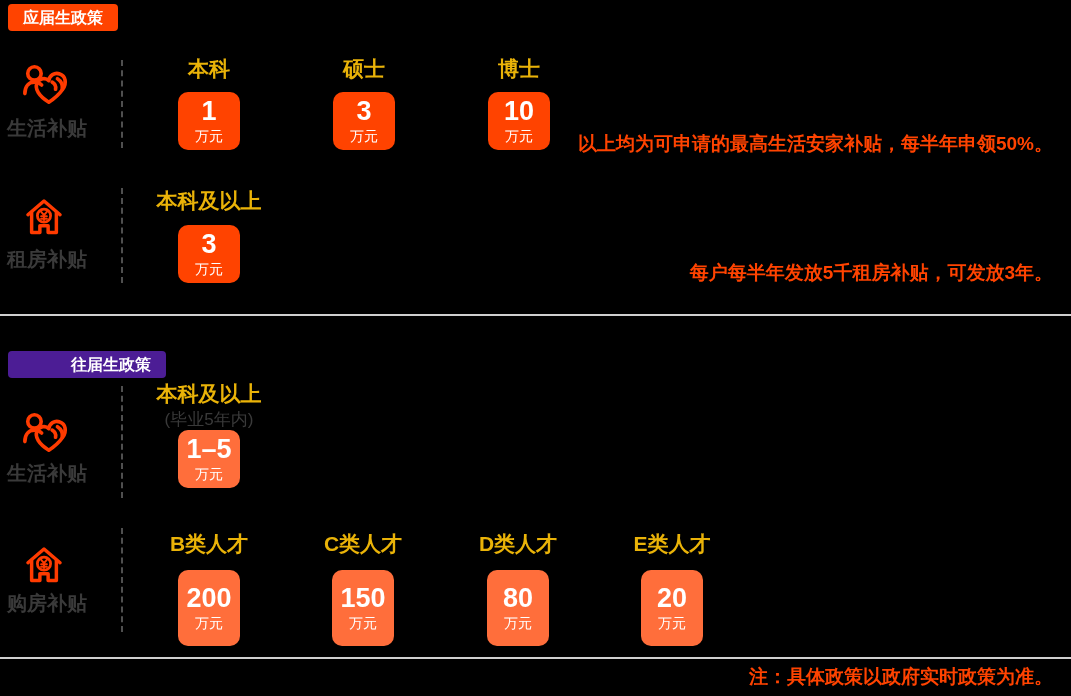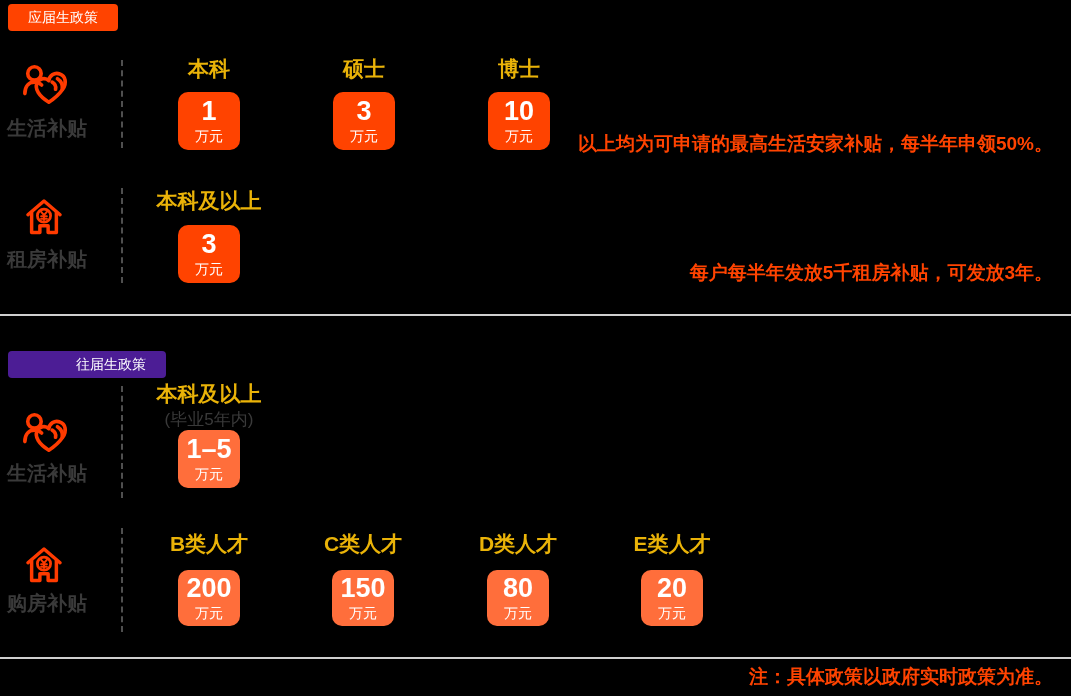--- a/index.html
+++ b/index.html
@@ -2,21 +2,21 @@
 <html><head>
 <meta charset="utf-8">
 <style>
   html,body{margin:0;padding:0;background:#000;}
   .canvas{
     position:relative;width:1071px;height:696px;background:#000;overflow:hidden;
     font-family:"Liberation Sans","DejaVu Sans",sans-serif;
   }
   .pill{
     position:absolute;left:8px;width:110px;height:27px;border-radius:4px;
-    color:#fff;font-size:14px;line-height:27px;text-align:center;font-weight:400;
+    color:#fff;font-size:16px;line-height:27px;text-align:center;font-weight:700;
   }
   .pill.s1{top:4px;background:#FF4300;}
   .pill.s2{top:351px;background:#4c1d95;padding-left:48px;}
   .row-label{
     position:absolute;left:7px;color:#3A3A3A;font-size:20px;font-weight:600;
     white-space:nowrap;line-height:24px;
   }
   .vdash{
     position:absolute;left:121px;width:0;border-left:2px dashed #4F4F4F;
   }
@@ -30,21 +30,21 @@
     color:#3A3A3A;font-size:17px;font-weight:500;line-height:20px;white-space:nowrap;margin-top:3px;
   }
   .badge{
     width:62px;border-radius:10px;display:flex;flex-direction:column;
     justify-content:center;align-items:center;color:#fff;
   }
   .badge .num{font-size:27px;font-weight:700;line-height:29px;}
   .badge .unit{font-size:14px;font-weight:500;line-height:19px;margin-top:1px;}
   .badge.s1{background:#FF4300;height:58px;margin-top:10px;}
   .badge.s2{background:#FF6E3B;height:58px;margin-top:0;}
-  .badge.s2b{background:#FF6E3B;height:56px;margin-top:13px;}
+  .badge.s2b{background:#FF6E3B;height:76px;margin-top:13px;}
   .note{
     position:absolute;right:18px;color:#FF4300;font-size:19px;font-weight:700;
     white-space:nowrap;line-height:23px;
   }
   .hline{
     position:absolute;left:0;width:1071px;height:0;border-top:2px solid #CFCFCF;
   }
   .icon{position:absolute;}
 </style>
 </head>

